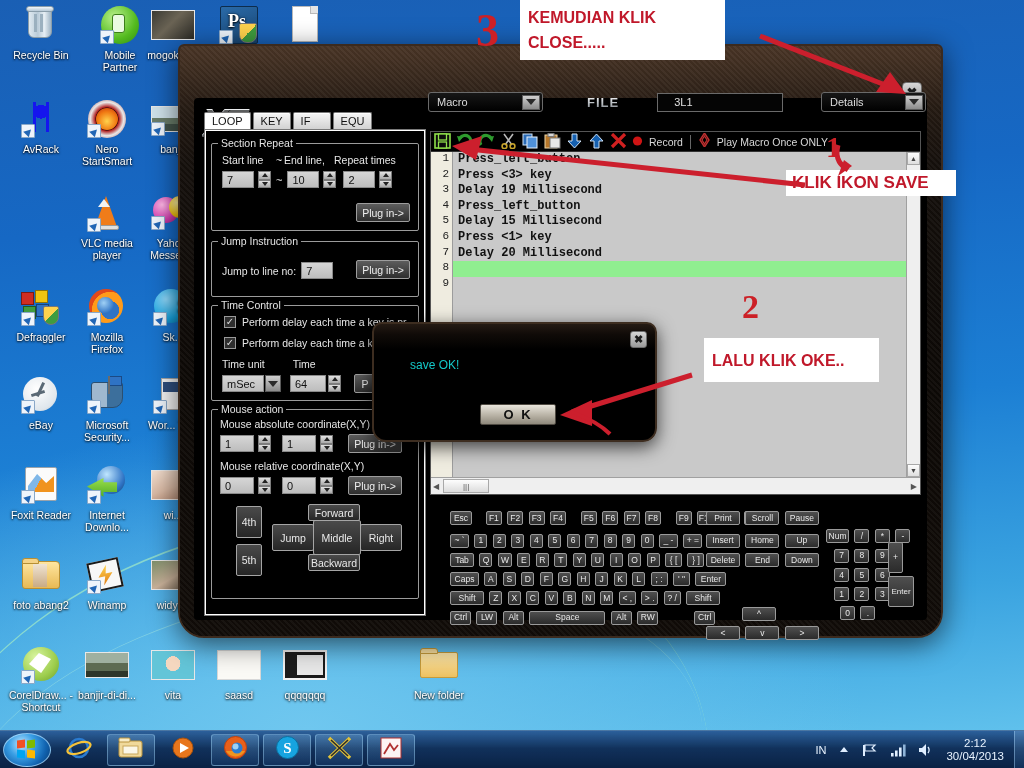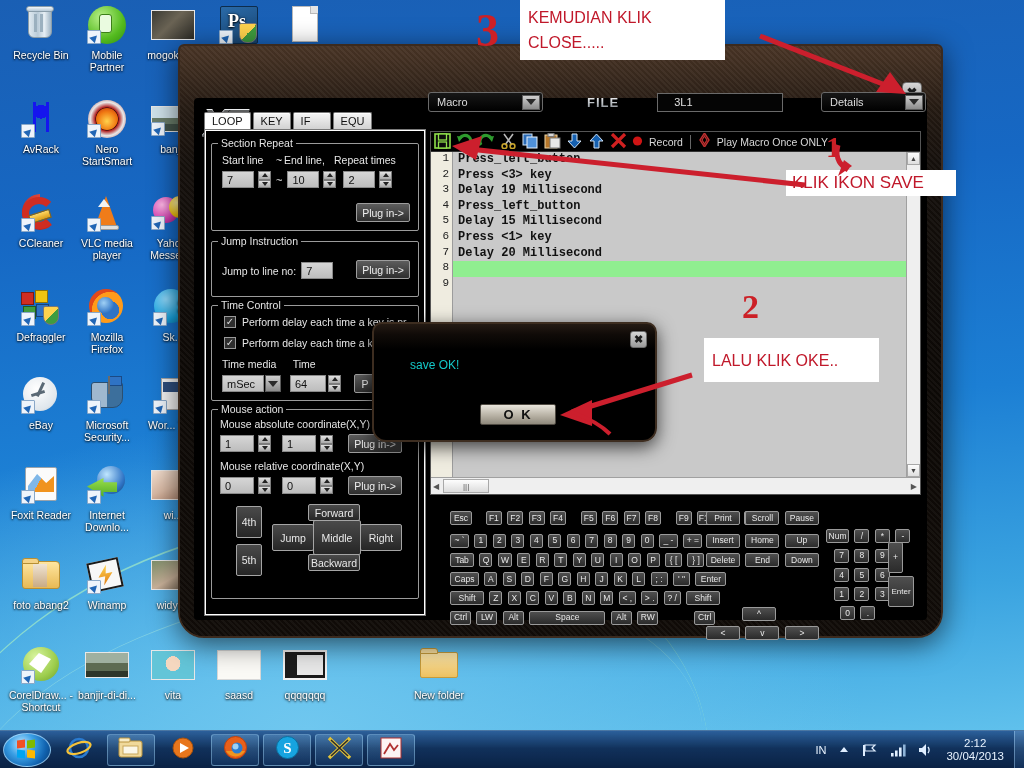--- a/index.html
+++ b/index.html
@@ -280,21 +280,21 @@
   #savedlg .okbtn {
     position: absolute; left: 106px; top: 80px; width: 76px; height: 21px;
     background: linear-gradient(180deg,#e9e5dc,#b8b2a5 55%,#8f897c 100%);
     border: 1px solid #4f4a42; border-radius: 2px;
     display: flex; align-items: center; justify-content: center;
     font-size: 13px; font-weight: bold; color: #111; letter-spacing: 2px; cursor: pointer;
   }
   
   .anno-box {
     position: absolute; background: #fff; color: #c0182a;
-    font-weight: normal; z-index: 40; padding: 3px 6px;
+    font-weight: bold; z-index: 40; padding: 3px 6px;
     font-family: "Liberation Sans", sans-serif;
   }
   .hand-num {
     position: absolute; color: #cc2026; z-index: 41;
     font-family: "Liberation Serif", serif; font-weight: bold;
   }
   svg.overlay { position: absolute; left: 0; top: 0; width: 1024px; height: 768px; z-index: 45; pointer-events: none; }
 </style>
 </head>
 <body>
@@ -306,21 +306,21 @@
   <div class="dicon" style="left:8px;top:6px">
     <div class="gfx">
       <div class="art" style="left:9px;top:2px;width:24px;height:30px;background:linear-gradient(90deg,#dfe9f0,#b9cbd8 40%,#e6eef4 70%,#9fb4c4);border:1px solid #8a9daa;border-radius:3px 3px 6px 6px;"></div>
       <div class="art" style="left:7px;top:0px;width:28px;height:6px;background:linear-gradient(180deg,#f2f7fa,#b7c9d6);border:1px solid #8a9daa;border-radius:3px;"></div>
       <div class="art" style="left:15px;top:8px;width:3px;height:18px;background:#9bb0bf"></div>
       <div class="art" style="left:21px;top:8px;width:3px;height:18px;background:#9bb0bf"></div>
     </div>
     <span class="lbl">Recycle Bin</span>
   </div>
 
-  <div class="dicon" style="left:74px;top:6px">
+  <div class="dicon" style="left:87px;top:6px">
     <div class="gfx">
       <div class="art circle" style="left:3px;top:0;width:38px;height:38px;background:radial-gradient(circle at 35% 30%,#b9f08a,#54bb1f 60%,#2f8c10 100%)"></div>
       <div class="art" style="left:14px;top:8px;width:13px;height:19px;background:#eafbe0;border:1px solid #3c7f19;border-radius:3px"></div>
       <div class="shortcut-arrow" style="left:2px;bottom:2px"></div>
     </div>
     <span class="lbl">Mobile Partner</span>
   </div>
 
   <div class="dicon" style="left:140px;top:6px">
     <div class="gfx">
@@ -367,29 +367,20 @@
   </div>
 
   <div class="dicon" style="left:140px;top:100px">
     <div class="gfx">
       <div class="art" style="left:0;top:6px;width:44px;height:26px;background:linear-gradient(180deg,#cfe2ea 0 45%,#6a7d6a 45% 70%,#43544a 70%);border:1px solid #e8e8e8"></div>
       <div class="shortcut-arrow" style="left:0;bottom:4px"></div>
     </div>
     <span class="lbl">banjir</span>
   </div>
 
-  <div class="dicon" style="left:8px;top:194px">
-    <div class="gfx">
-      <div class="art circle" style="left:3px;top:0;width:36px;height:36px;background:conic-gradient(from 40deg,#e03b2f,#b31d17 55%,#e8544a 100%);clip-path:path('M 18 0 A 18 18 0 1 0 30 31 L 24 25 A 11 11 0 1 1 18 7 Z')"></div>
-      <div class="art" style="left:3px;top:3px;width:34px;height:32px;border:7px solid #cf2d22;border-radius:50%;border-right-color:transparent"></div>
-      <div class="art" style="left:10px;top:18px;width:22px;height:9px;background:linear-gradient(180deg,#ffd864,#d99c17);border:1px solid #8d6410;transform:rotate(-18deg)"></div>
-      <div class="shortcut-arrow" style="left:2px;bottom:2px"></div>
-    </div>
-    <span class="lbl">CCleaner</span>
-  </div>
 
   <div class="dicon" style="left:74px;top:194px">
     <div class="gfx">
       <div class="art" style="left:10px;top:2px;width:0;height:0;border-left:11px solid transparent;border-right:11px solid transparent;border-bottom:31px solid #f07c1a"></div>
       <div class="art" style="left:13px;top:5px;width:0;height:0;border-left:6px solid transparent;border-right:6px solid transparent;border-bottom:8px solid #f4f4f4"></div>
       <div class="art" style="left:8px;top:31px;width:26px;height:5px;background:#e0e0e0;border:1px solid #9a9a9a;border-radius:2px"></div>
       <div class="shortcut-arrow" style="left:2px;bottom:2px"></div>
     </div>
     <span class="lbl">VLC media player</span>
   </div>
@@ -637,21 +628,21 @@
       <span class="legend">Time Control</span>
       <div style="position:absolute;left:12px;top:10px;display:flex;align-items:center;gap:6px">
         <span class="chk">✓</span>
         <span style="font-size:10.5px">Perform delay each time a key is pr</span>
       </div>
       <div style="position:absolute;left:12px;top:31px;display:flex;align-items:center;gap:6px">
         <span class="chk">✓</span>
         <span style="font-size:10.5px">Perform delay each time a key is r</span>
       </div>
       <div style="position:absolute;left:10px;top:52px;font-size:10.5px">
-        <span style="display:inline-block;width:68px">Time media</span>
+        <span style="display:inline-block;width:68px">Time unit</span>
         <span>Time</span>
       </div>
       <div style="position:absolute;left:10px;top:68px;display:flex;align-items:center;gap:1px">
         <div class="fld" style="width:42px">mSec</div>
         <span class="dk-arrow" style="width:16px;height:17px"></span>
         <div class="fld" style="width:36px;margin-left:8px">64</div>
         <div class="spin">
             <i class="up"></i>
             <i class="dn"></i>
           </div>

